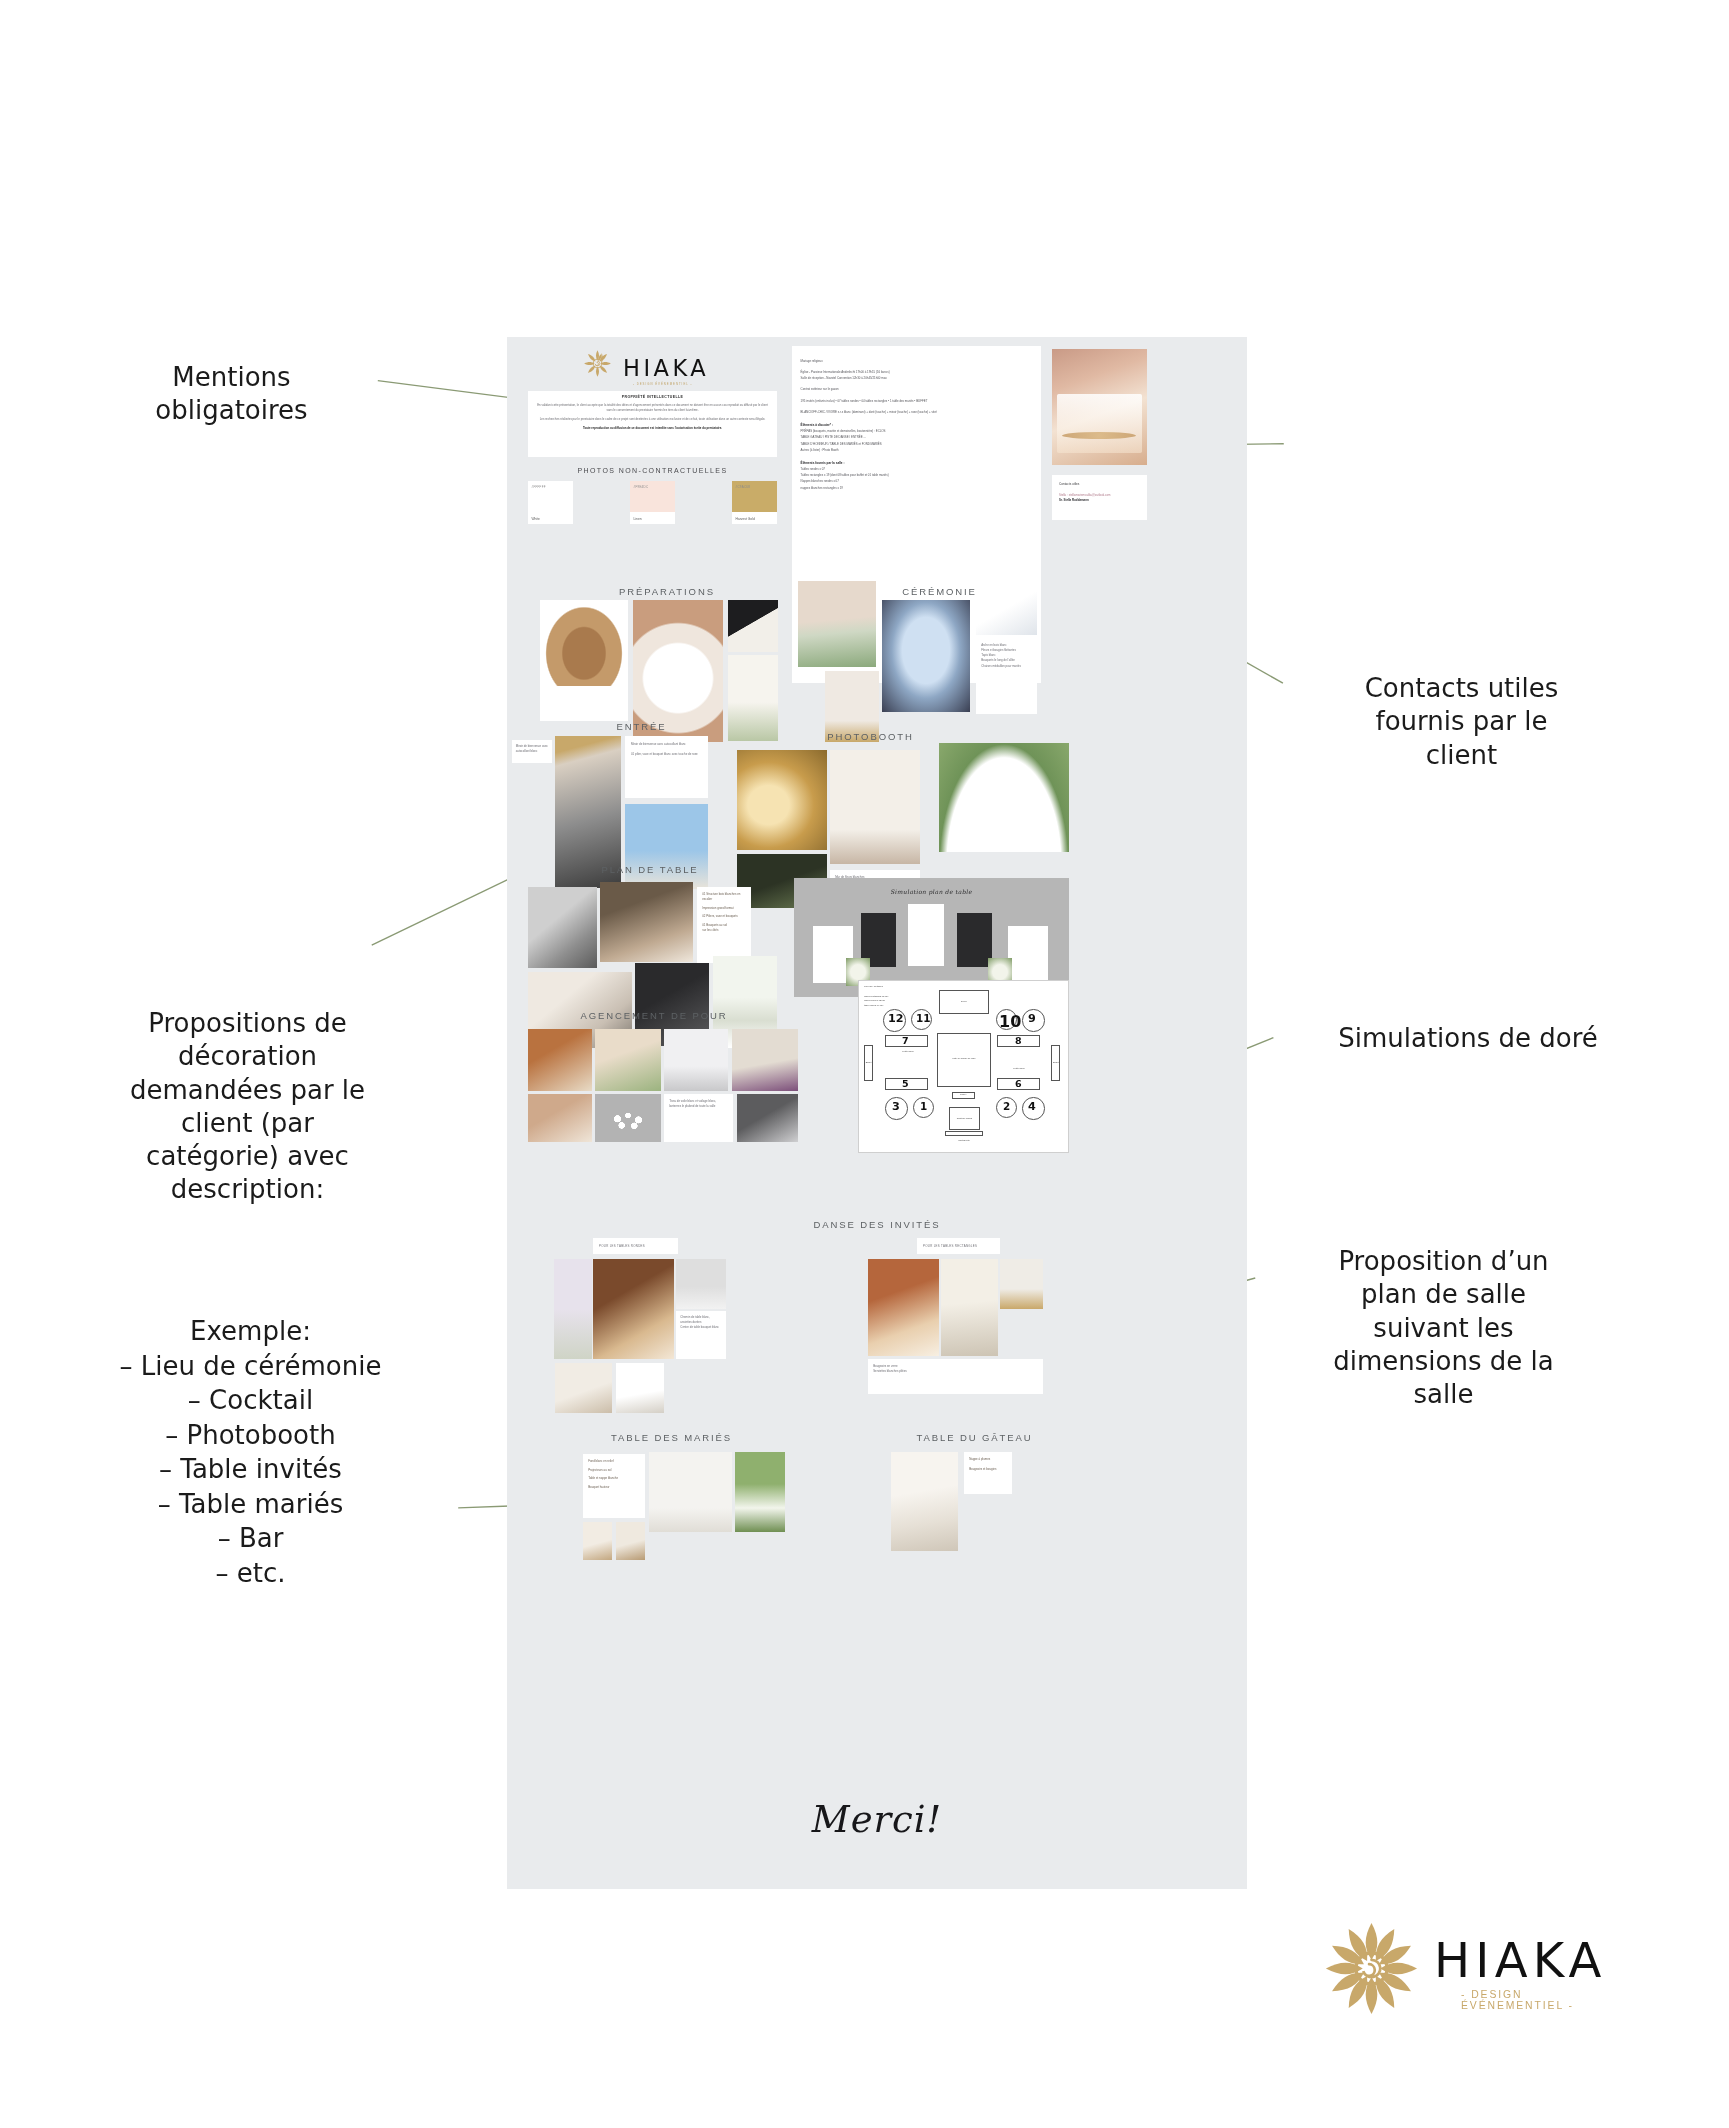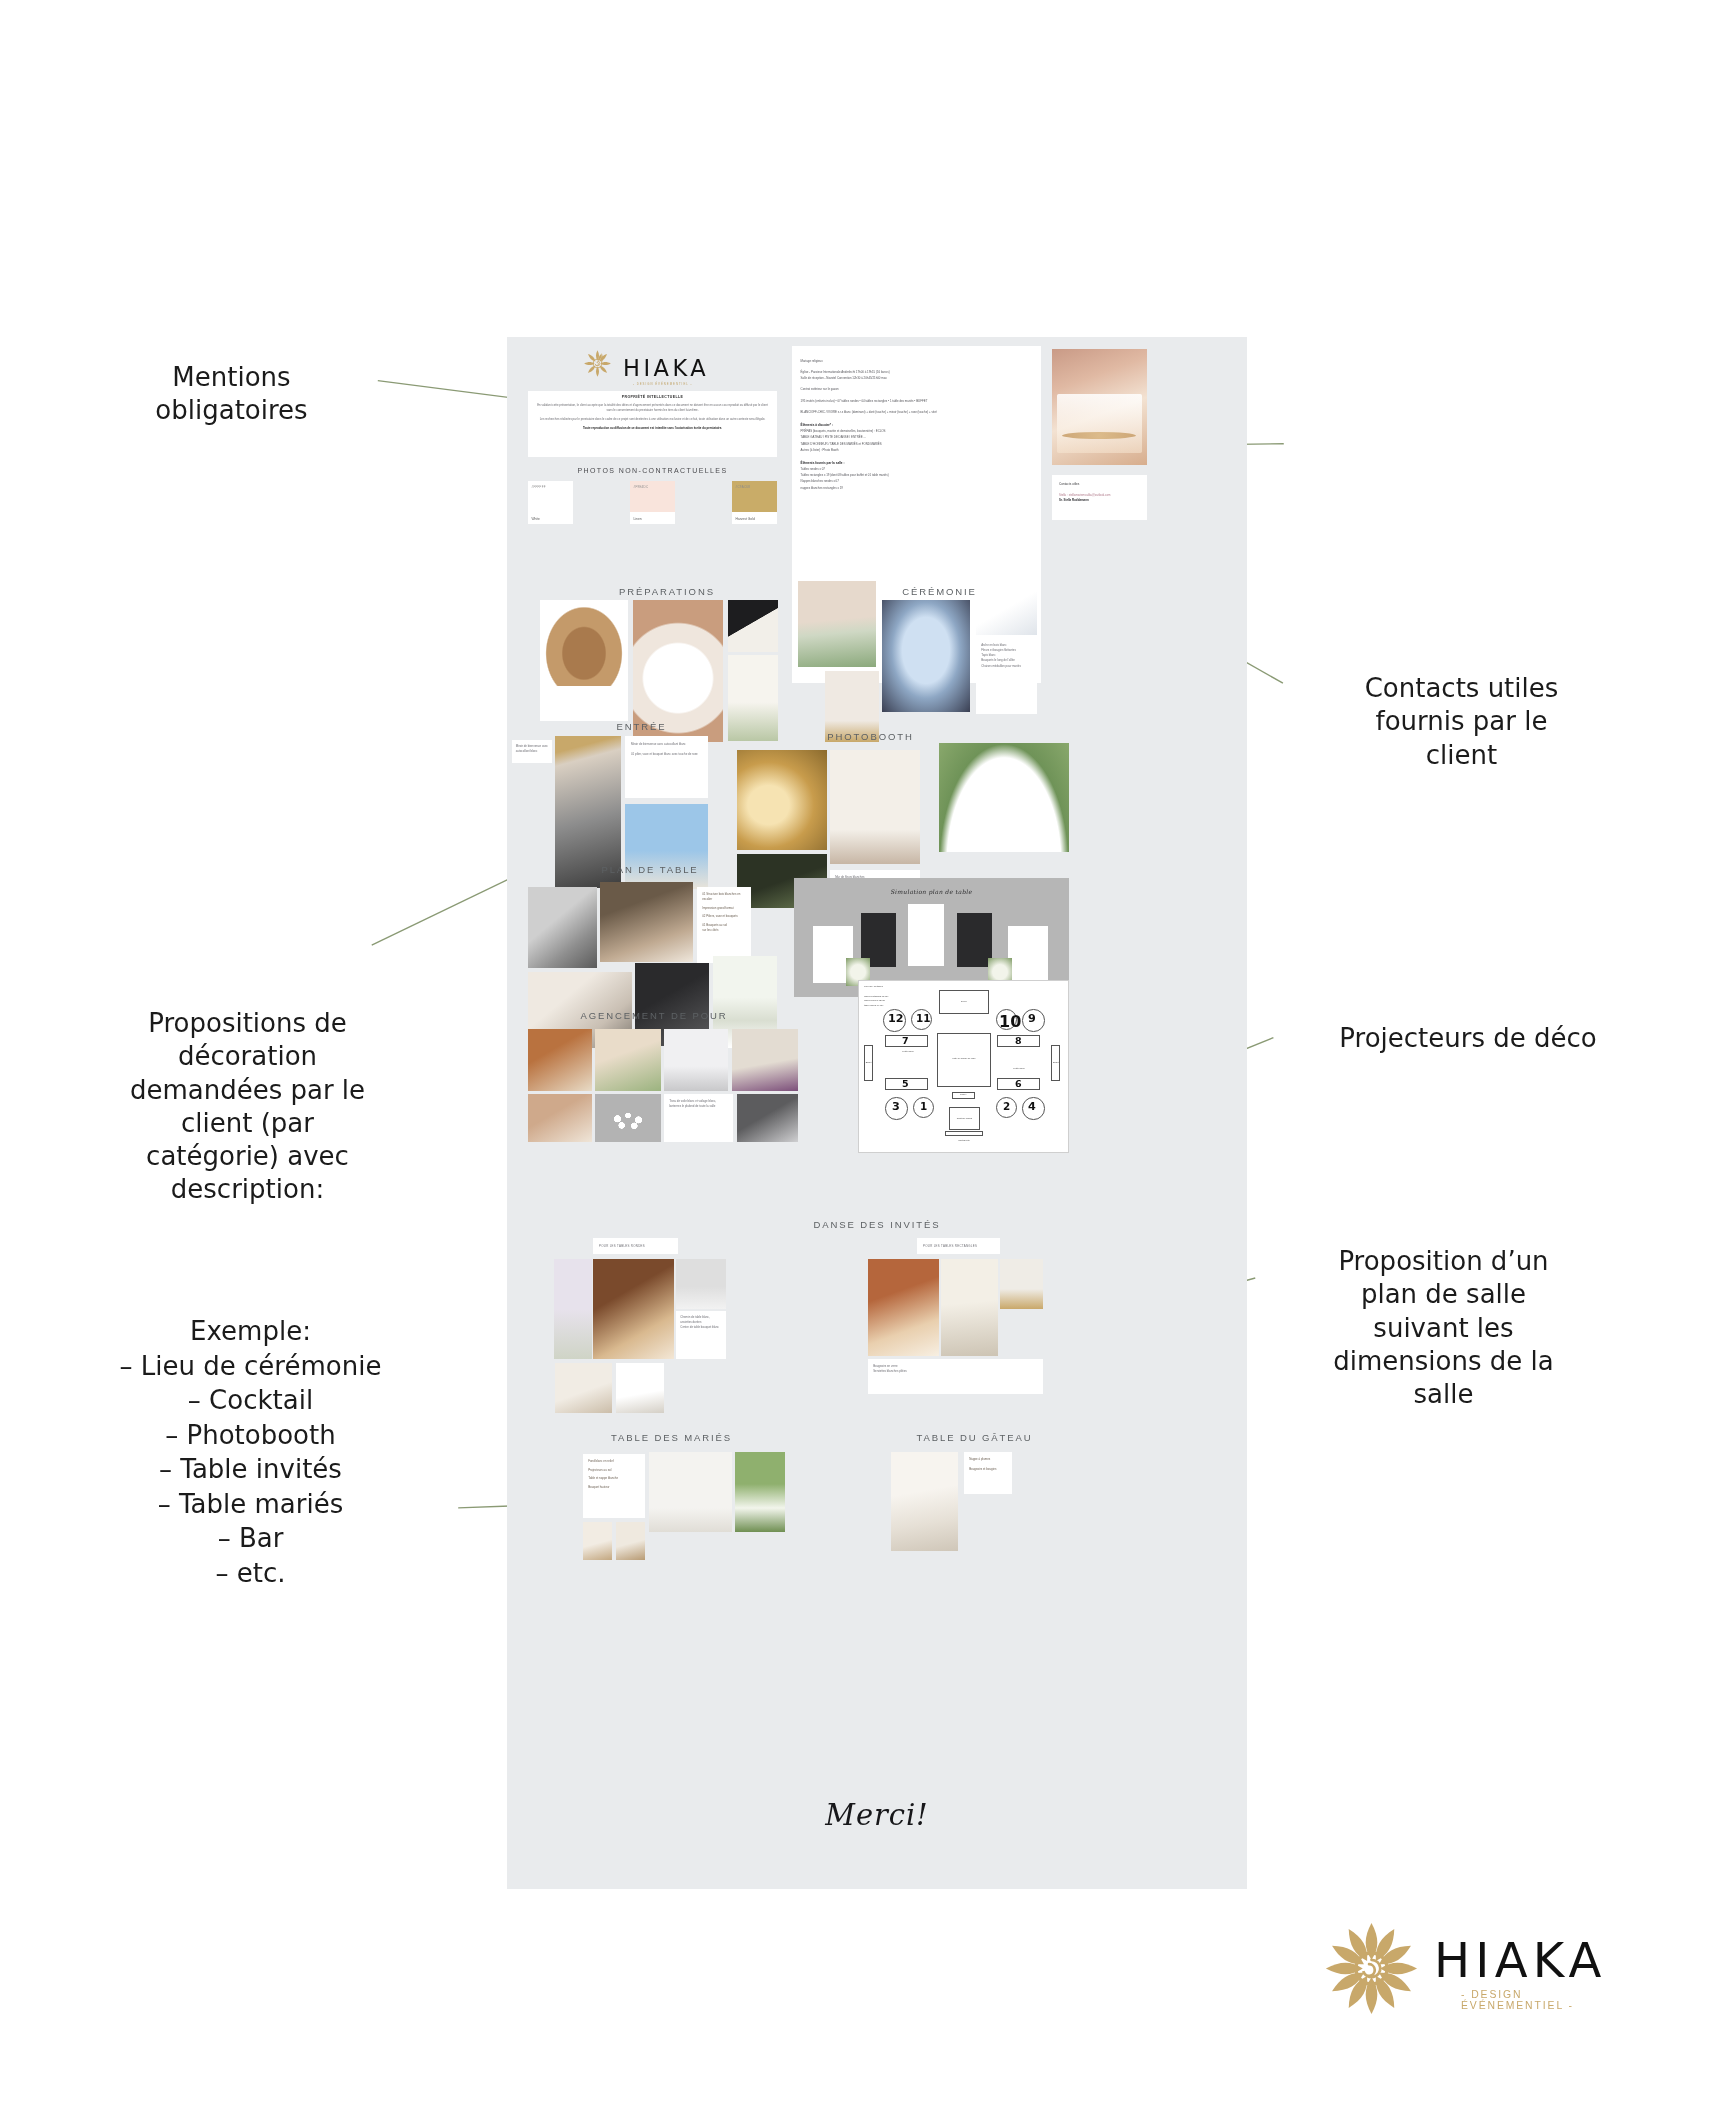--- a/index.html
+++ b/index.html
@@ -78,21 +78,21 @@
 
   
   .fp { position:absolute; background:#fff; border:0.5px solid #cfcfcf; }
   .fp .tnum { position:absolute; font-family:"DejaVu Sans",sans-serif; font-weight:700; color:#111; }
   .fp .rt { position:absolute; border:0.5px solid #555; background:#fff; }
   .fp .lbl { position:absolute; font-size:2.2px; color:#444; text-align:center; }
   .round { position:absolute; border:0.5px solid #555; border-radius:50%; background:#fff; }
 
   .merci {
     position:absolute; font-family:"DejaVu Serif", serif; font-style:italic;
-    font-size:29px; color:#17171a; letter-spacing:0.9px;
+    font-size:37px; color:#17171a; letter-spacing:0.9px;
   }
 
   
   .footer-logo { position:absolute; left:1323px; top:1915px; width:285px; height:112px; }
   .f-word { position:absolute; left:111px; top:17.3px; font-family:"DejaVu Sans",sans-serif;
             font-size:48px; letter-spacing:5.2px; color:#111; }
   .f-sub { position:absolute; left:138px; top:74px; font-size:10.4px; letter-spacing:1.9px; color:#c8a86a; }
 </style>
 </head>
 <body>
@@ -129,21 +129,21 @@
 –  Bar
 –  etc.</div>
 
   <div class="anno" style="left:105px; top:1007px; width:285px;">Propositions de
 décoration
 demandées par le
 client (par
 catégorie) avec
 description:</div>
 
-  <div class="anno" style="left:1295px; top:1022px; width:346px;">Projecteurs de déco</div>
+  <div class="anno" style="left:1295px; top:1022px; width:346px;">Simulations de doré</div>
 
   <div class="anno" style="left:1288px; top:1245px; width:311px;">Proposition d’un
 plan de salle
 suivant les
 dimensions de la
 salle</div>
 
   <div class="board">
 
     <svg class="logo-mark" style="left:76px; top:12px;" viewBox="0 0 100 100">

